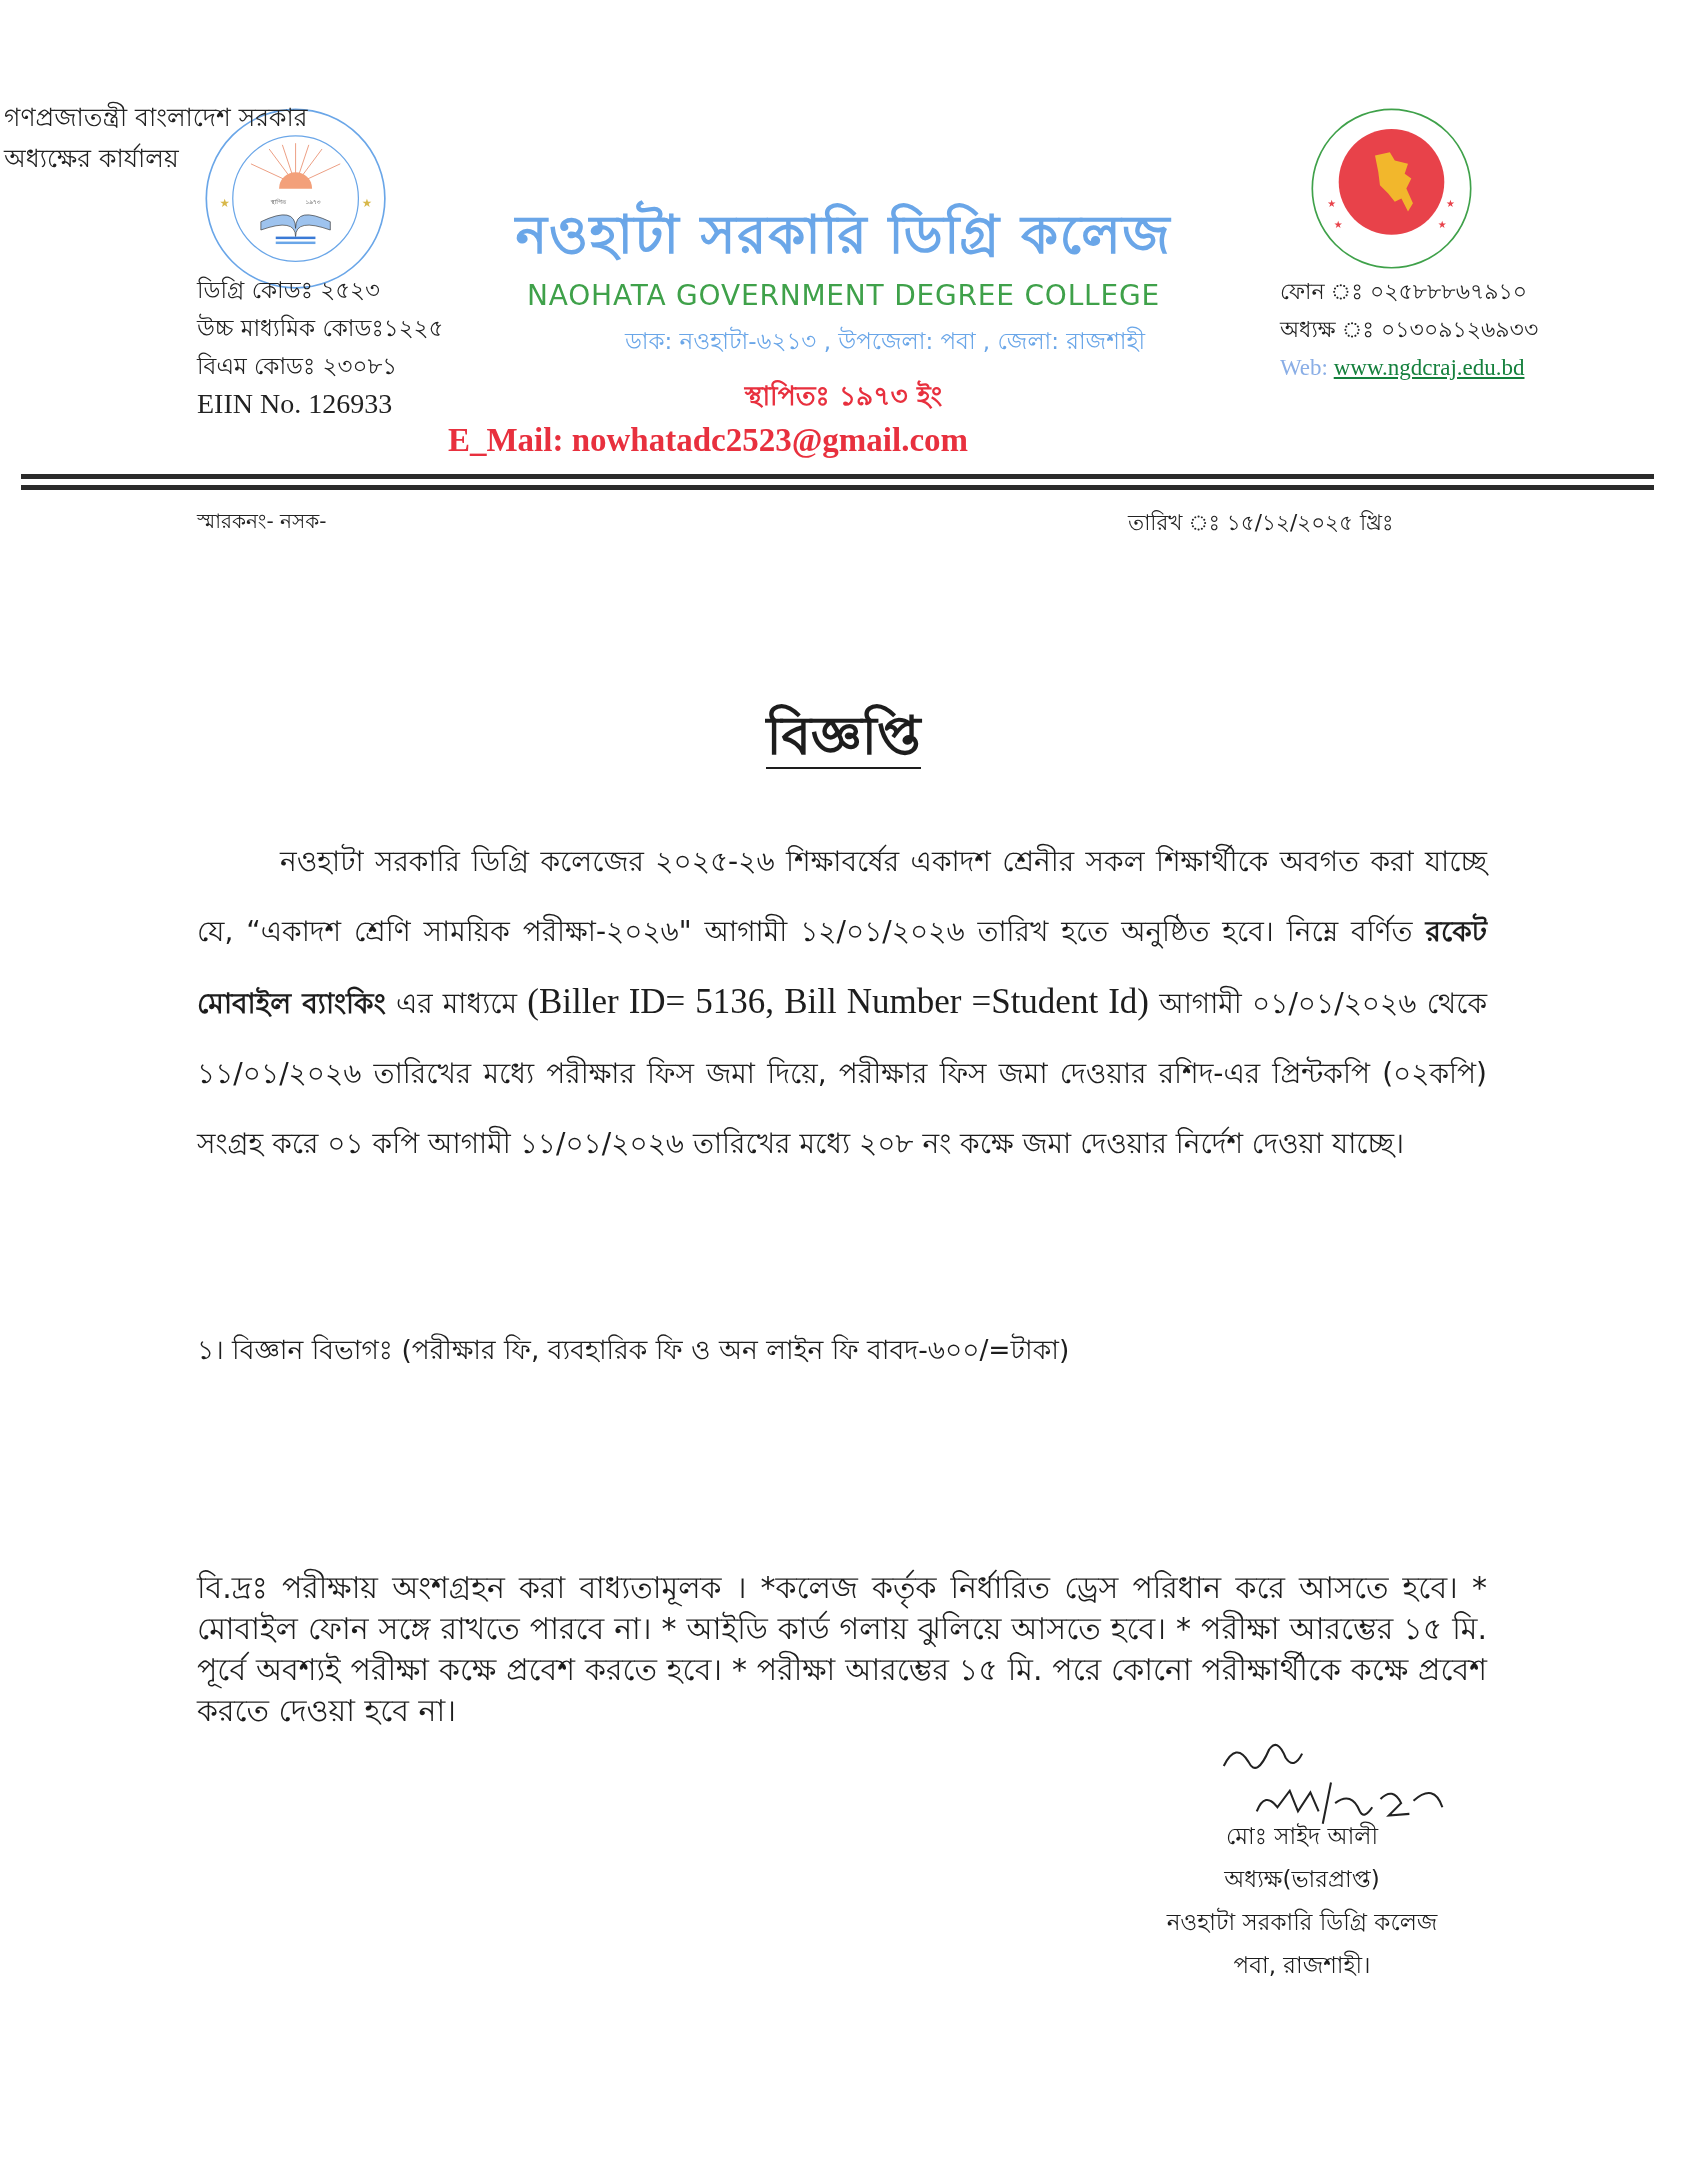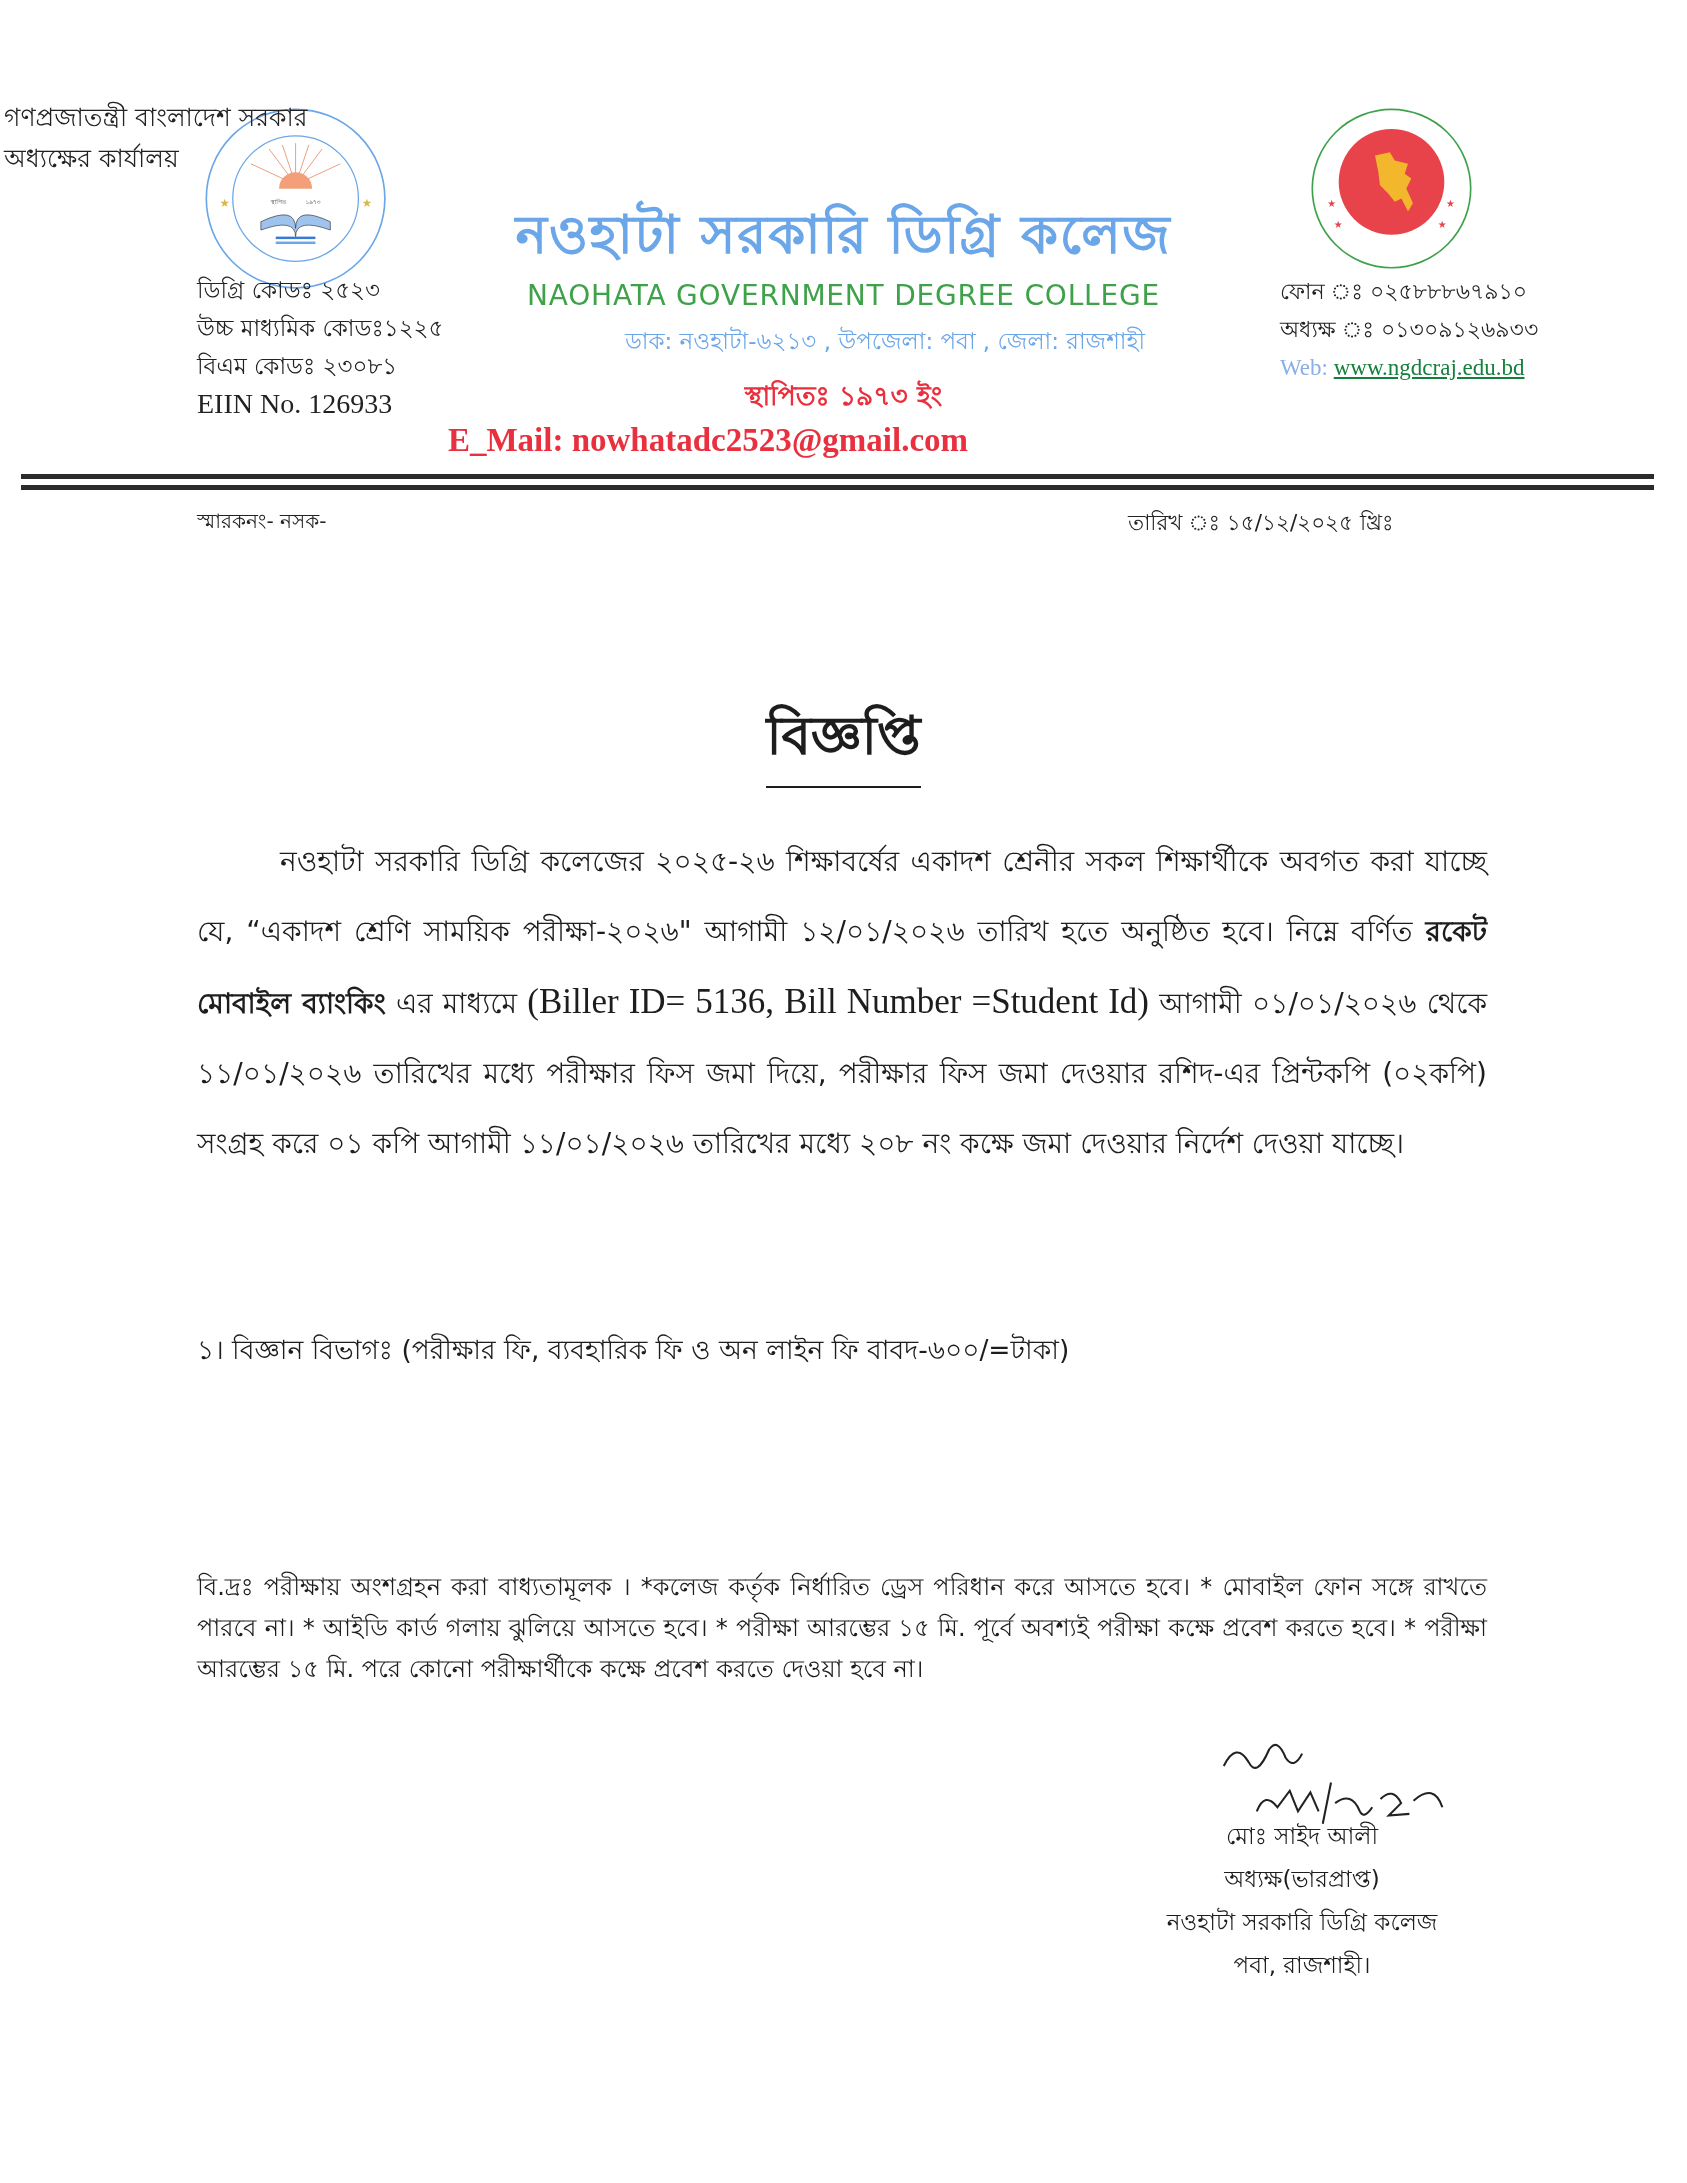--- a/index.html
+++ b/index.html
@@ -23,29 +23,29 @@
     .right-contacts .web { font-family: "Liberation Serif", serif; color: #8aaee6; font-size: 23px; }
     .right-contacts .web a { color: #15803d; text-decoration: underline; }
 
     .rule1 { left: 20.7px; right: 33px; top: 474px; height: 5px; background: #2b2b2b; }
     .rule2 { left: 20.7px; right: 33px; top: 485px; height: 5px; background: #2b2b2b; }
 
     .memo { left: 197px; top: 506px; font-size: 20px; color: #222; }
     .date { left: 1128px; top: 506px; font-size: 21.5px; color: #222; }
 
     .notice-title { left: 0; width: 1687px; top: 695px; text-align: center; font-size: 53px; font-weight: bold; color: #1d1d1d; }
-    .notice-title span { border-bottom: 2.5px solid #1d1d1d; padding-bottom: 20px; }
+    .notice-title span { border-bottom: 2.5px solid #1d1d1d; padding-bottom: 1px; }
 
     .body-para { left: 197px; width: 1290px; top: 827px; font-size: 28px; line-height: 70px; text-align: justify; text-indent: 83px; color: #1d1d1d; }
     .body-para .en { font-family: "Liberation Serif", serif; font-size: 35px; }
     .body-para b { font-weight: bold; }
 
     .fee-list { left: 197px; top: 1327px; font-size: 26.5px; line-height: 45px; color: #1d1d1d; }
 
-    .nb { left: 197px; width: 1290px; top: 1567px; font-size: 24px; line-height: 41px; text-align: justify; color: #1d1d1d; }
+    .nb { left: 197px; width: 1290px; top: 1567px; font-size: 30px; line-height: 41px; text-align: justify; color: #1d1d1d; }
 
     .signature { left: 1207px; top: 1733px; width: 248px; height: 99px; }
     .sign-block { left: 1116px; width: 372px; top: 1815px; text-align: center; font-size: 23px; line-height: 43px; color: #1d1d1d; }
   </style>
 </head>
 <body>
 
 <div class="abs seal-left">
   <svg viewBox="0 0 225 225" width="186" height="186">
     <circle cx="112" cy="112" r="108" fill="none" stroke="#6aa6e8" stroke-width="2"></circle>

